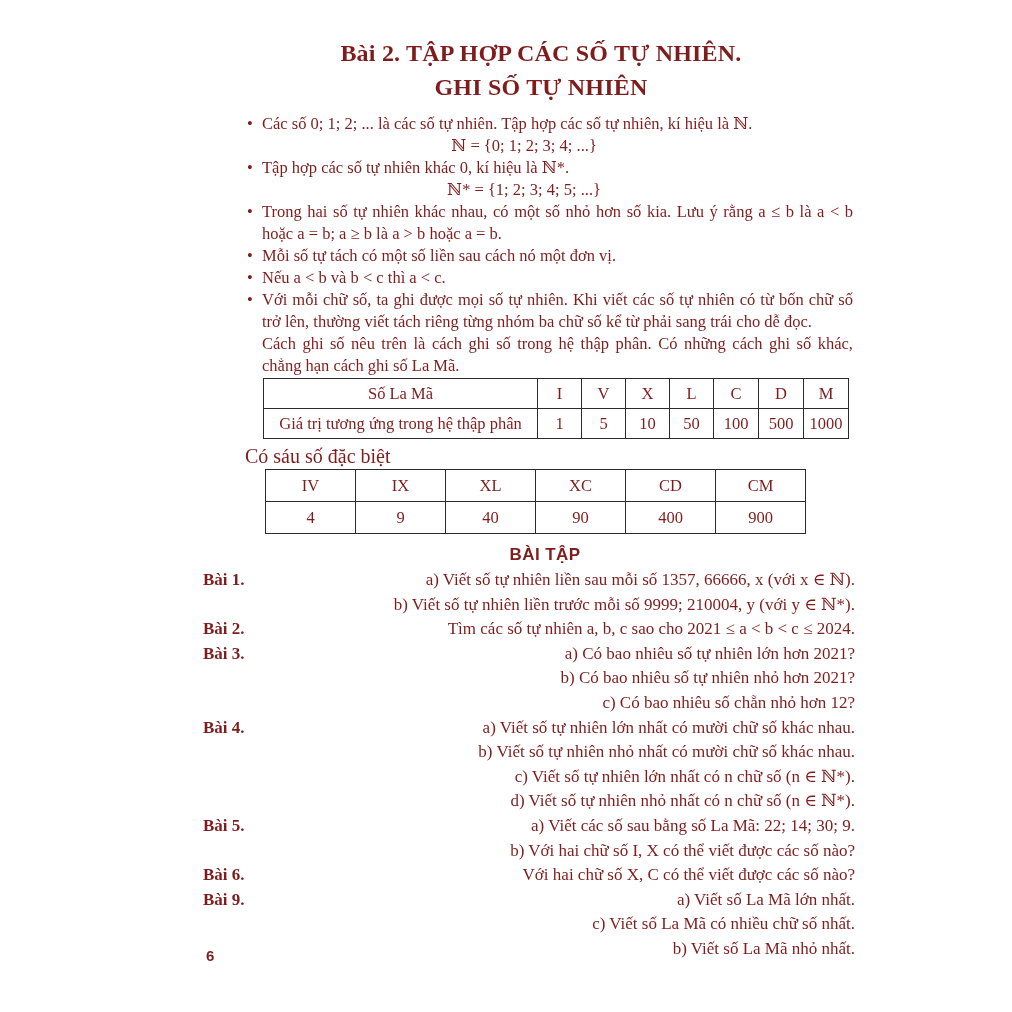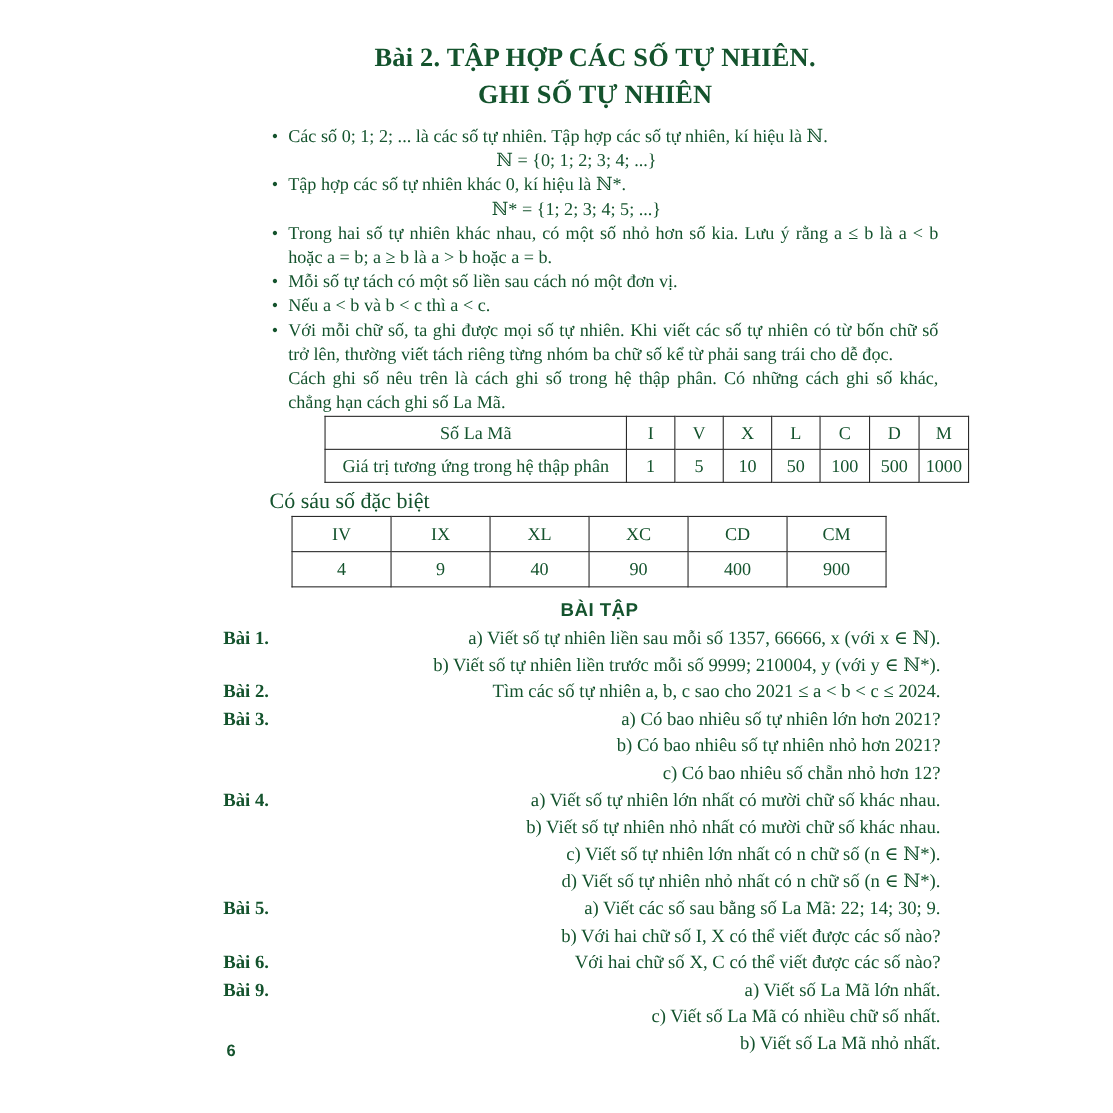--- a/index.html
+++ b/index.html
@@ -1,20 +1,20 @@
 <!DOCTYPE html>
 <html><head>
 <meta charset="utf-8">
 <style>
   html,body { margin:0; padding:0; }
   .page {
     position:relative;
     width:928px; height:1012px;
     background:#ffffff;
-    color:#14532d;
+    color:#7f1d1d;
     font-family:"Liberation Serif","DejaVu Serif","DejaVu Sans",serif;
     overflow:hidden;
   }
   .content {
     position:absolute; left:203px; top:36px; width:652px;
   }
   .title-block {
     text-align:center;
     font-weight:bold;
     font-size:24px;
@@ -37,21 +37,21 @@
   .note-line { margin:6px 0 0 42px; font-size:20px; line-height:22px; }
 
   table.tbl { border-collapse:collapse; table-layout:fixed; }
   table.tbl td {
     border:1.7px solid #2b2b2b;
     text-align:center; vertical-align:middle;
     padding:0 2px;
     font-size:16.5px;
     overflow:hidden; white-space:nowrap;
   }
-  .tbl-roman { width:585px; margin:1px 0 0 92px; }
+  .tbl-roman { width:585px; margin:1px 0 0 60px; }
   .tbl-roman td { height:29px; }
   .tbl-special { width:540px; margin:2px 0 0 62px; }
   .tbl-special td { height:31px; }
 
   .bt-heading {
     margin-top:8px;
     text-align:center;
     position:relative; left:16px;
     font-family:"Liberation Sans","DejaVu Sans",sans-serif;
     font-weight:bold;

